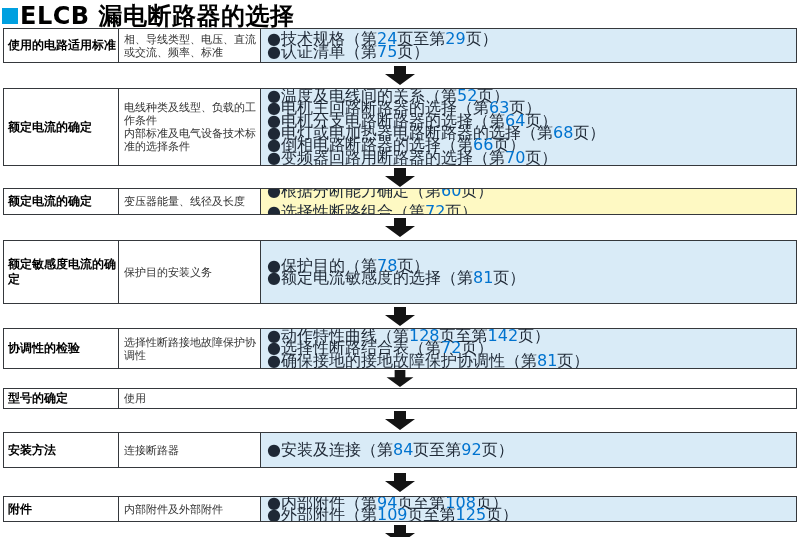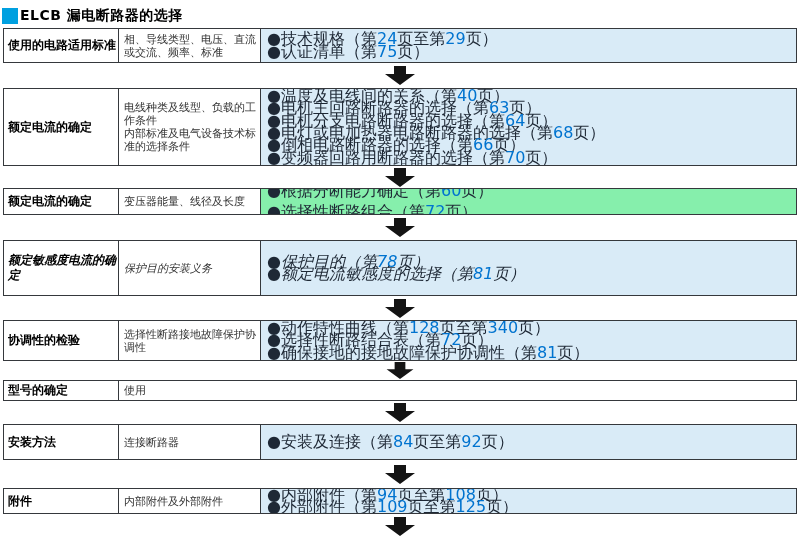--- a/index.html
+++ b/index.html
@@ -1,38 +1,38 @@
 <!DOCTYPE html>
 <html><head>
 <meta charset="utf-8">
 <style>
   * { box-sizing: border-box; margin: 0; padding: 0; }
   html,body { width: 800px; height: 537px; background: #ffffff; overflow: hidden;
               font-family: "DejaVu Sans", "Liberation Sans", sans-serif; }
 
   .title-bar { display: flex; align-items: center; height: 24px; margin: 4px 0 0 2px; }
   .marker { width: 16px; height: 16px; background: #00a0e0; margin-right: 2px; flex: 0 0 auto; }
-  .title-text { font-size: 14px; font-weight: bold; color: #000; letter-spacing: 0.5px; white-space: nowrap; }
+  .title-text { font-size: 24px; font-weight: bold; color: #000; letter-spacing: 0.5px; white-space: nowrap; }
 
   .flow { margin-left: 3px; width: 794px; }
 
   .row { display: grid; grid-template-columns: 114px 142px 1fr;
          border: 1.5px solid #35383c; background: #fff; }
   .cell { display: flex; flex-direction: column; justify-content: center; overflow: hidden; }
   .cell + .cell { border-left: 1.5px solid #35383c; }
 
   .label { font-size: 12px; font-weight: bold; color: #000; line-height: 15px;
            padding-left: 4px; padding-right: 1px; }
   .crit  { font-size: 11px; color: #333; line-height: 13px; padding-left: 5px; padding-right: 2px; }
   .refs  { background: #d9ebf7; padding-left: 6px; }
   .refline { font-size: 16px; color: #1e2835; line-height: 12.4px; white-space: nowrap; }
 
   
   .r1 { height: 35px; } .r2 { height: 78px; } .r3 { height: 27px; }
-  .r4 { height: 56px; font-style: italic; } .r5 { height: 41px; } .r6 { height: 21px; }
+  .r4 { height: 64px; } .r5 { height: 41px; } .r6 { height: 21px; }
   .r7 { height: 36px; } .r8 { height: 26px; } .r9 { height: 36px; }
 
   .gap { display: flex; align-items: center; justify-content: center; color: #141414; }
   .g1 { height: 25px; } .g2 { height: 22px; } .g3 { height: 25px; }
   .g4 { height: 24px; } .g5 { height: 19px; } .g6 { height: 23px; }
   .g7 { height: 28px; } .g8 { height: 24px; }
   .arrow-svg { display: block; }
 </style>
 <style>.refline .num{color:#0073cf;}</style></head>
 <body>
@@ -61,41 +61,41 @@
       </svg>
   </div>
 
   <div class="row r2">
     <div class="cell label">额定电流的确定</div>
     <div class="cell crit">
       <div>电线种类及线型、负载的工作条件</div>
       <div>内部标准及电气设备技术标准的选择条件</div>
     </div>
     <div class="cell refs" style="background: rgb(217, 235, 247);">
-      <div class="refline">●温度及电线间的关系（第<span class="num">40</span>页）</div>
+      <div class="refline">●温度及电线间的关系（第<span class="num">52</span>页）</div>
       <div class="refline">●电机主回路断路器的选择（第<span class="num">63</span>页）</div>
       <div class="refline">●电机分支电路断路器的选择（第<span class="num">64</span>页）</div>
       <div class="refline">●电灯或电加热器电路断路器的选择（第<span class="num">68</span>页）</div>
       <div class="refline">●倒相电路断路器的选择（第<span class="num">66</span>页）</div>
       <div class="refline">●变频器回路用断路器的选择（第<span class="num">70</span>页）</div>
     </div>
   </div>
 
   <div class="gap g2" style="color: rgb(20, 20, 20);">
     <svg class="arrow-svg" width="30" height="19" viewBox="0 0 30 19">
         <polygon points="9,0 21,0 21,8 30,8 15,19 0,8 9,8" fill="currentColor"></polygon>
       </svg>
   </div>
 
   <div class="row r3">
     <div class="cell label">额定电流的确定</div>
     <div class="cell crit">
       <div>变压器能量、线径及长度</div>
     </div>
-    <div class="cell refs" style="background: #86efac; gap: 8px;">
+    <div class="cell refs" style="background: #fef9c3; gap: 8px;">
       <div class="refline">●根据分断能力确定（第<span class="num">60</span>页）</div>
       <div class="refline">●选择性断路组合（第<span class="num">72</span>页）</div>
     </div>
   </div>
 
   <div class="gap g3" style="color: rgb(20, 20, 20);">
     <svg class="arrow-svg" width="30" height="19" viewBox="0 0 30 19">
         <polygon points="9,0 21,0 21,8 30,8 15,19 0,8 9,8" fill="currentColor"></polygon>
       </svg>
   </div>
@@ -116,21 +116,21 @@
         <polygon points="9,0 21,0 21,8 30,8 15,19 0,8 9,8" fill="currentColor"></polygon>
       </svg>
   </div>
 
   <div class="row r5">
     <div class="cell label">协调性的检验</div>
     <div class="cell crit">
       <div>选择性断路接地故障保护协调性</div>
     </div>
     <div class="cell refs" style="background: rgb(217, 235, 247);">
-      <div class="refline">●动作特性曲线（第<span class="num">128</span>页至第<span class="num">340</span>页）</div>
+      <div class="refline">●动作特性曲线（第<span class="num">128</span>页至第<span class="num">142</span>页）</div>
       <div class="refline">●选择性断路结合表（第<span class="num">72</span>页）</div>
       <div class="refline">●确保接地的接地故障保护协调性（第<span class="num">81</span>页）</div>
     </div>
   </div>
 
   <div class="gap g5" style="color: rgb(20, 20, 20);">
     <svg class="arrow-svg" width="30" height="17" viewBox="0 0 30 19">
         <polygon points="9,0 21,0 21,8 30,8 15,19 0,8 9,8" fill="currentColor"></polygon>
       </svg>
   </div>

